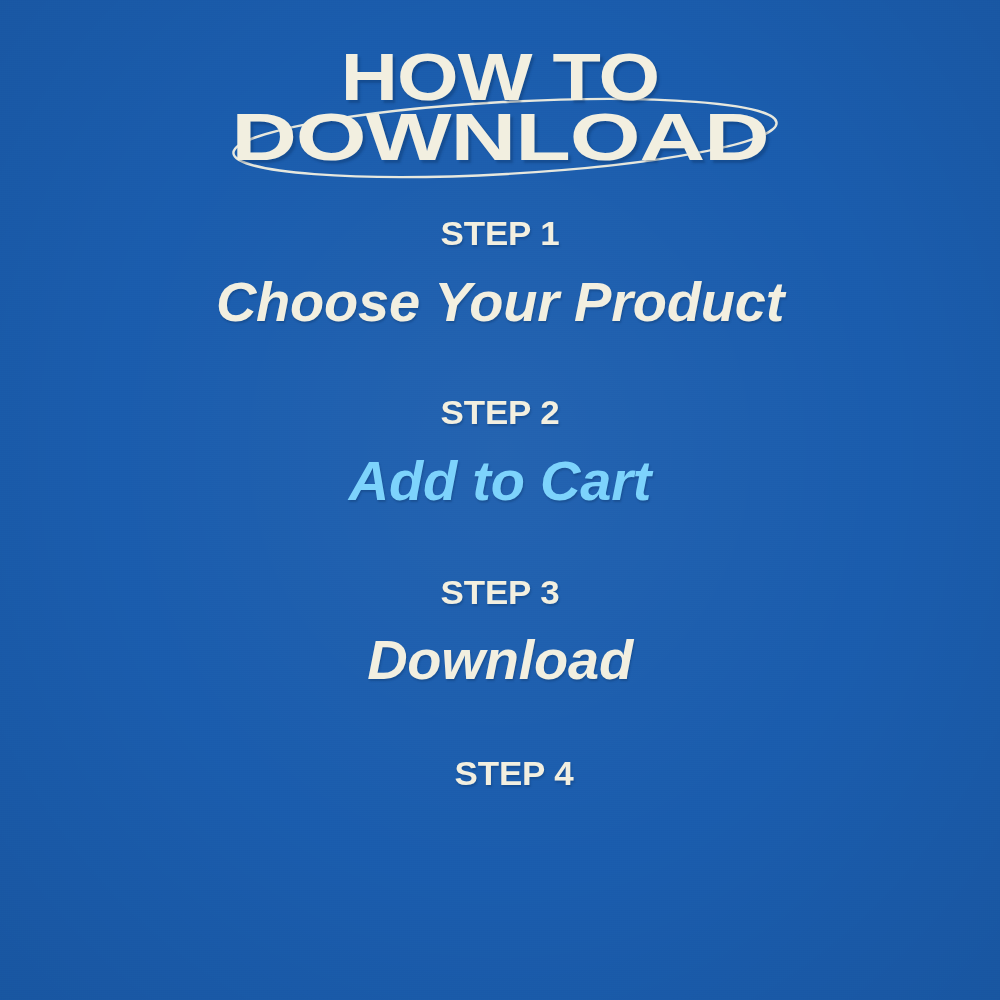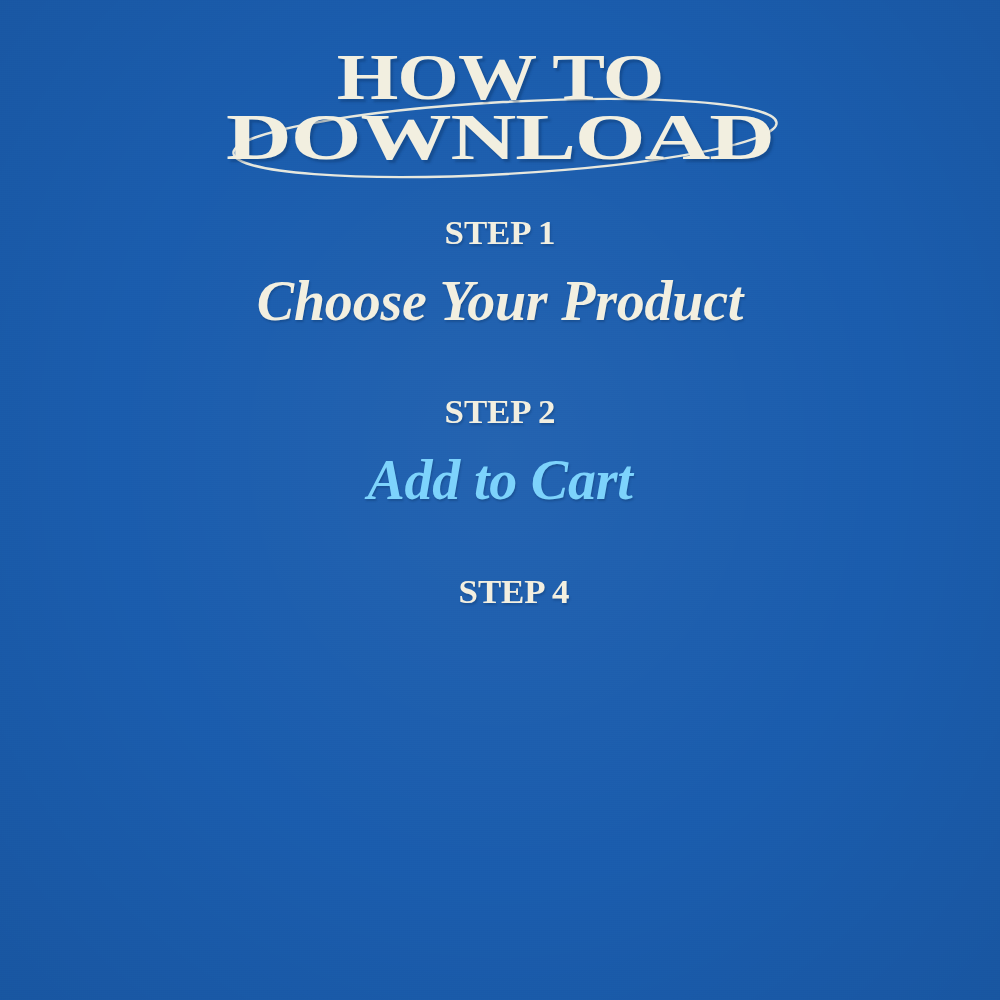--- a/index.html
+++ b/index.html
@@ -8,21 +8,21 @@
     padding: 0;
     background: #10427c;
   }
   #poster {
     position: relative;
     width: 1000px;
     height: 1000px;
     margin: 0 auto;
     background-color: #1a5cad;
     overflow: hidden;
-    font-family: Liberation Serif, serif;
+    font-family: Liberation Sans, sans-serif;
     -webkit-font-smoothing: antialiased;
   }
   
   #poster .noise {
     position: absolute;
     inset: 0;
     pointer-events: none;
     opacity: 0.16;
     background-image:
       repeating-linear-gradient(0deg, rgba(255,255,255,0.05) 0px, rgba(255,255,255,0.05) 1px, rgba(0,0,0,0.05) 1px, rgba(0,0,0,0.05) 2px),
@@ -149,20 +149,26 @@
         </div>
       </div>
 
       <div class="step step-2">
         <div class="step-label" style="color: rgb(242, 239, 224);">STEP 2</div>
         <div class="step-title" style="color: #7dd3fc;">
           <span>Add to Cart</span>
         </div>
       </div>
 
+      <div class="step step-3">
+        <div class="step-label" style="color: rgb(242, 239, 224);">STEP 3</div>
+        <div class="step-title" style="color: rgb(242, 239, 224);">
+          <span>Download</span>
+        </div>
+      </div>
 
       <div class="step step-4">
         <div class="step-label" style="color: rgb(242, 239, 224);">STEP 4</div>
       </div>
 
     </div>
   </div>
 </div>
 
 </body></html>

